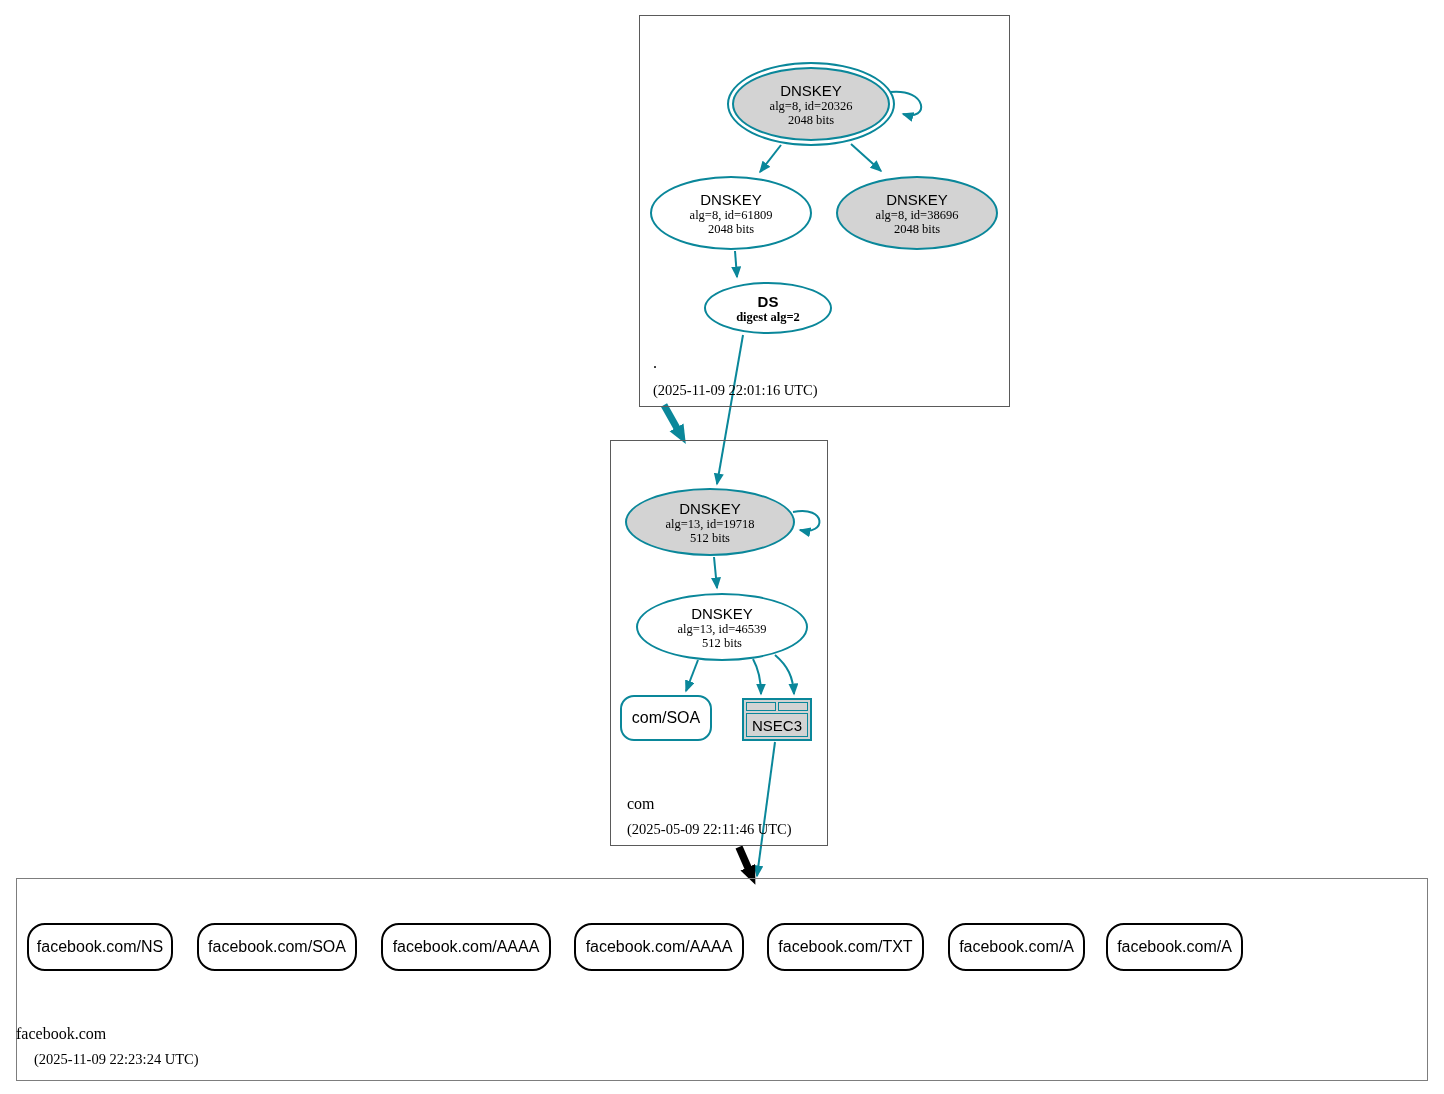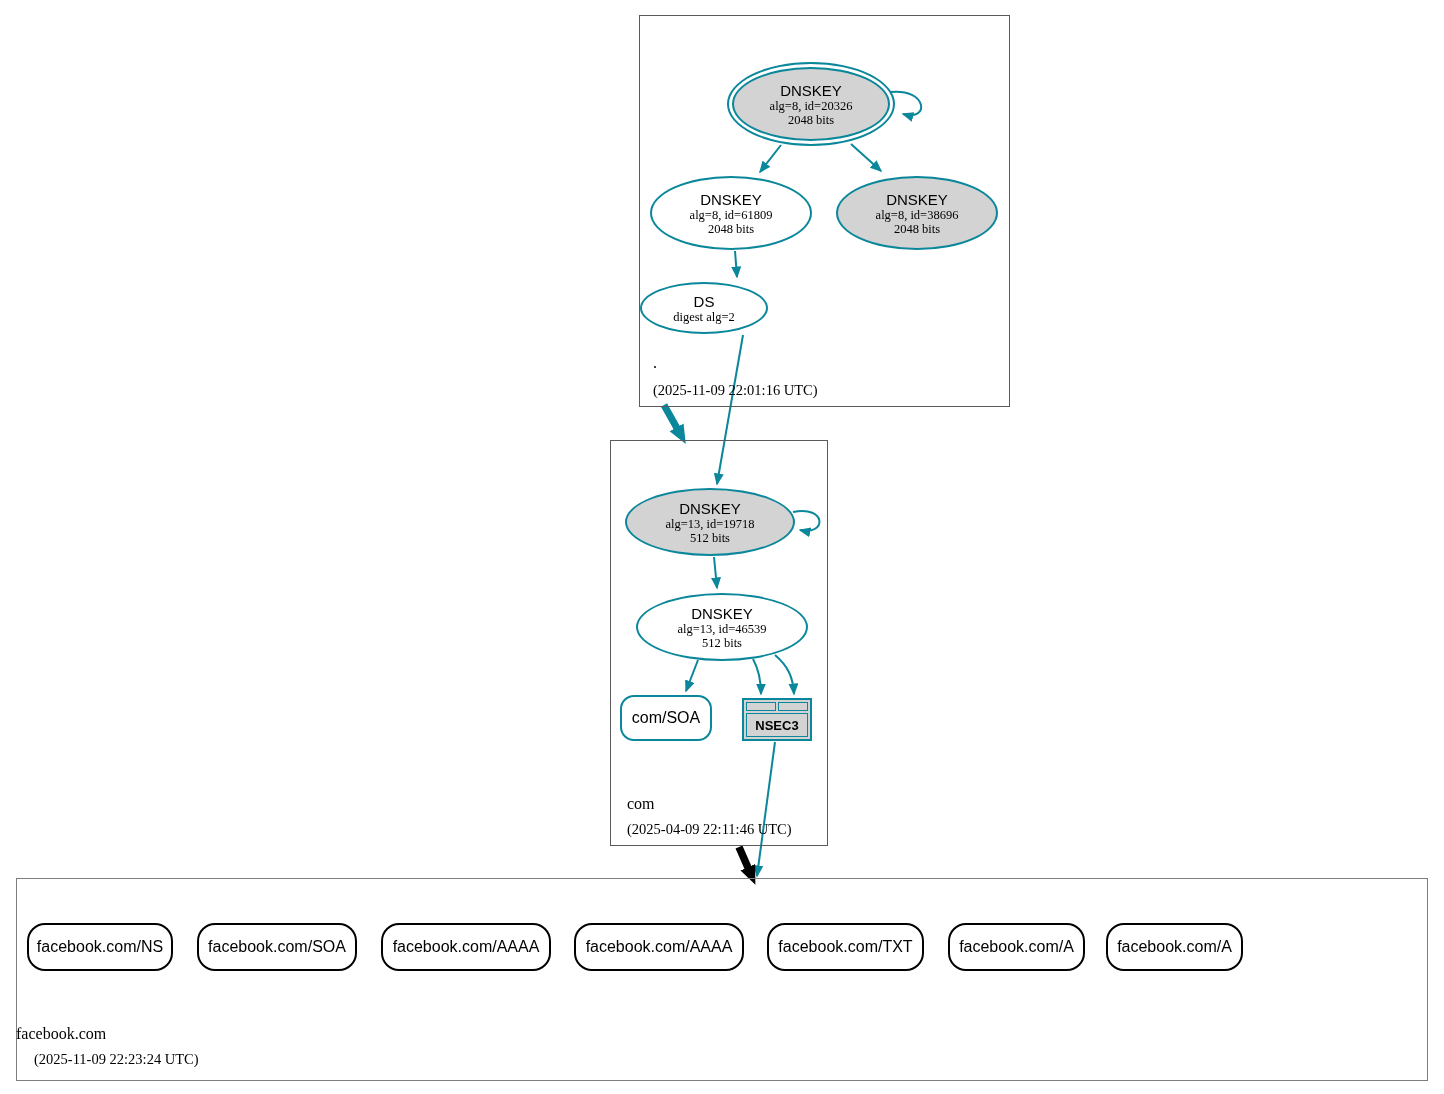--- a/index.html
+++ b/index.html
@@ -41,21 +41,21 @@
   .rrset.teal{border-color:var(--secure,#0a879a);border-radius:14px;}
 
   .nsec3{
     position:absolute;border:2.5px solid var(--secure,#0a879a);background:var(--sep_fill,#d3d3d3);
     box-sizing:border-box;display:flex;flex-direction:column;gap:2px;padding:2px;
   }
   .nsec3 .toprow{display:flex;gap:2px;height:9px;}
   .nsec3 .cell{flex:1;border:1.5px solid var(--secure,#0a879a);background:var(--sep_fill,#d3d3d3);box-sizing:border-box;}
   .nsec3 .main{
     flex:1;border:1.5px solid var(--secure,#0a879a);box-sizing:border-box;
-    display:flex;align-items:center;justify-content:center;font-size:13px;font-weight:bold;
+    display:flex;align-items:center;justify-content:center;font-size:15px;
   }
 </style>
 </head>
 <body>
 
 <div class="canvas">
 
   <svg class="edges" width="1444" height="1094" viewBox="0 0 1444 1094">
     <defs>
       <marker id="at" markerUnits="userSpaceOnUse" markerWidth="13" markerHeight="11" refX="10.5" refY="5" orient="auto">
@@ -85,21 +85,21 @@
     <path class="e-black" d="M 739 847 L 749 870" marker-end="url(#abb)"></path>
   </svg>
 
   <div class="zone" style="left:639px;top:15px;width:371px;height:392px;"></div>
   <div class="zone" style="left:610px;top:440px;width:218px;height:406px;"></div>
   <div class="zone fb" style="left:16px;top:878px;width:1412px;height:203px;"></div>
 
   <div class="zone-label" style="left:653px;top:354px;">.</div>
   <div class="zone-ts" style="left:653px;top:382px;">(2025-11-09 22:01:16 UTC)</div>
   <div class="zone-label" style="left:627px;top:795px;">com</div>
-  <div class="zone-ts" style="left:627px;top:821px;">(2025-04-09 22:11:46 UTC)</div>
+  <div class="zone-ts" style="left:627px;top:821px;">(2025-05-09 22:11:46 UTC)</div>
   <div class="zone-label" style="left:16px;top:1025px;">facebook.com</div>
   <div class="zone-ts" style="left:34px;top:1051px;text-align:center;">(2025-11-09 22:23:24 UTC)</div>
 
   <div class="ring" style="left:727px;top:62px;width:168px;height:84px;">
     <div class="ring-inner">
       <div>
         <div class="node-title">DNSKEY</div>
         <div class="node-detail">alg=8, id=20326</div>
         <div class="node-detail">2048 bits</div>
       </div>
@@ -115,21 +115,21 @@
   </div>
 
   <div class="ellipse gray" style="left:836px;top:176px;width:162px;height:74px;">
     <div>
       <div class="node-title">DNSKEY</div>
       <div class="node-detail">alg=8, id=38696</div>
       <div class="node-detail">2048 bits</div>
     </div>
   </div>
 
-  <div class="ellipse" style="left:640px;top:282px;width:128px;height:52px;">
+  <div class="ellipse" style="left:704px;top:282px;width:128px;height:52px;font-weight:bold;">
     <div>
       <div class="node-title">DS</div>
       <div class="node-detail">digest alg=2</div>
     </div>
   </div>
 
   <div class="ellipse gray thick" style="left:625px;top:488px;width:170px;height:68px;">
     <div>
       <div class="node-title">DNSKEY</div>
       <div class="node-detail">alg=13, id=19718</div>

